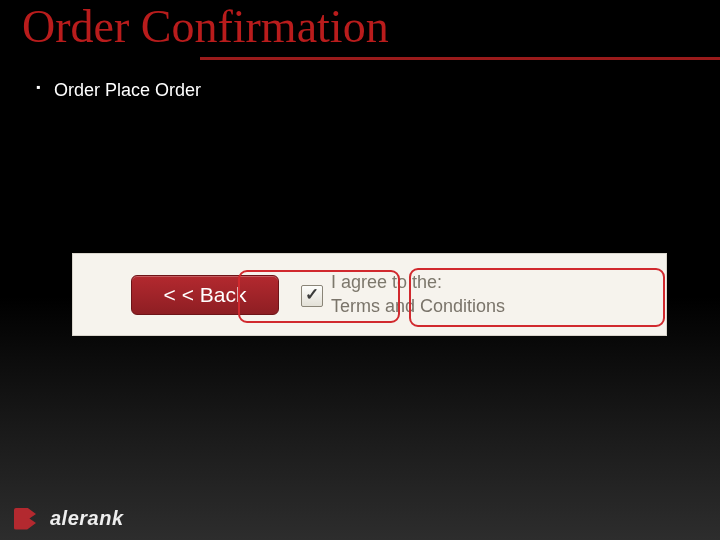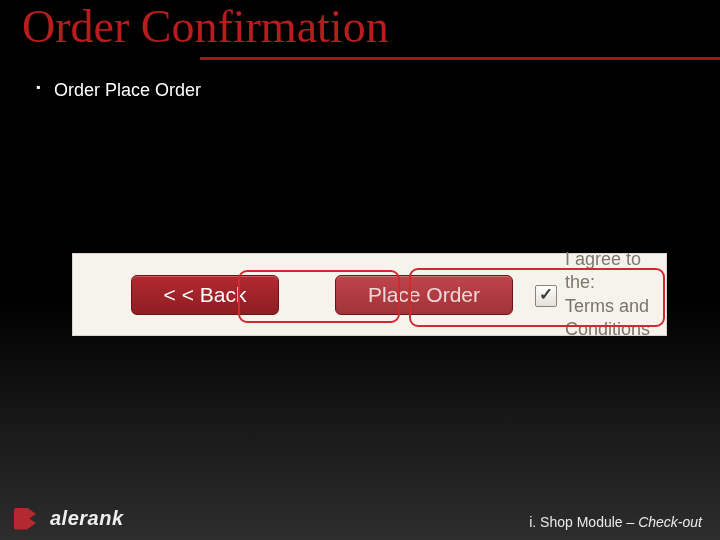--- a/index.html
+++ b/index.html
@@ -156,35 +156,31 @@
 
 <div class="title">Order Confirmation</div>
 <div class="rule"></div>
 
 <ul class="bullets">
   <li>Order Place Order</li>
 </ul>
 
 <div class="panel">
   <div class="btn back">&lt; &lt; Back</div>
-  <div class="btn place">Place Order</div>
   <div class="agree-block">
     <div class="cb">
       <span></span>
     </div>
     <div class="agree-text">
       <span>I agree to the:</span><br>
       <span class="tc">Terms and Conditions</span>
     </div>
   </div>
   <div class="hl place-hl"></div>
   <div class="hl agree-hl"></div>
 </div>
 
 <div class="footer">
   <div class="logo">
     <div class="logo-b"></div>
     <div class="logo-text">alerank</div>
   </div>
-  <div class="module">
-    <span>i. Shop Module – </span><span class="em">Check-out</span>
-  </div>
 </div>
 
 </body></html>

